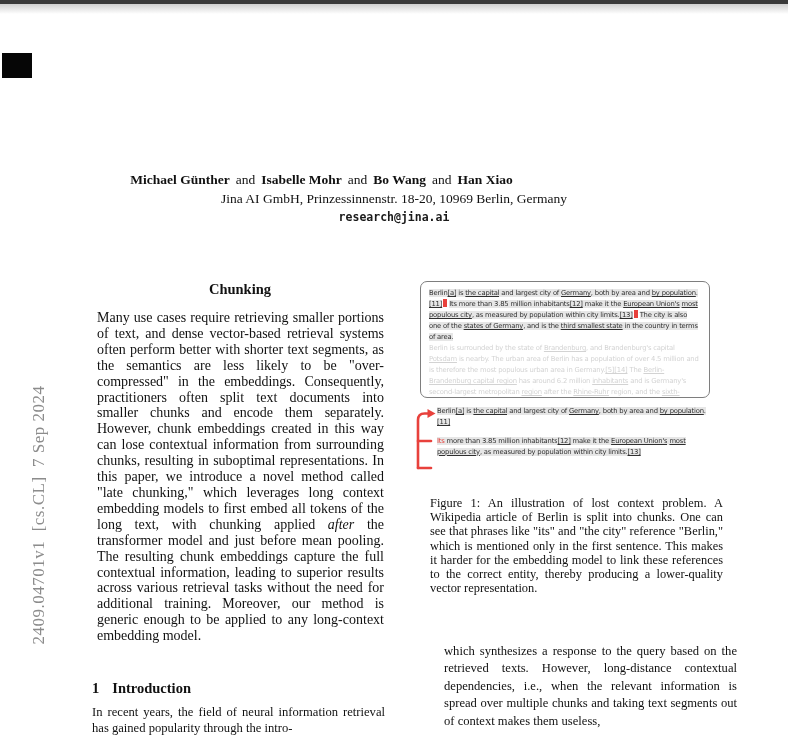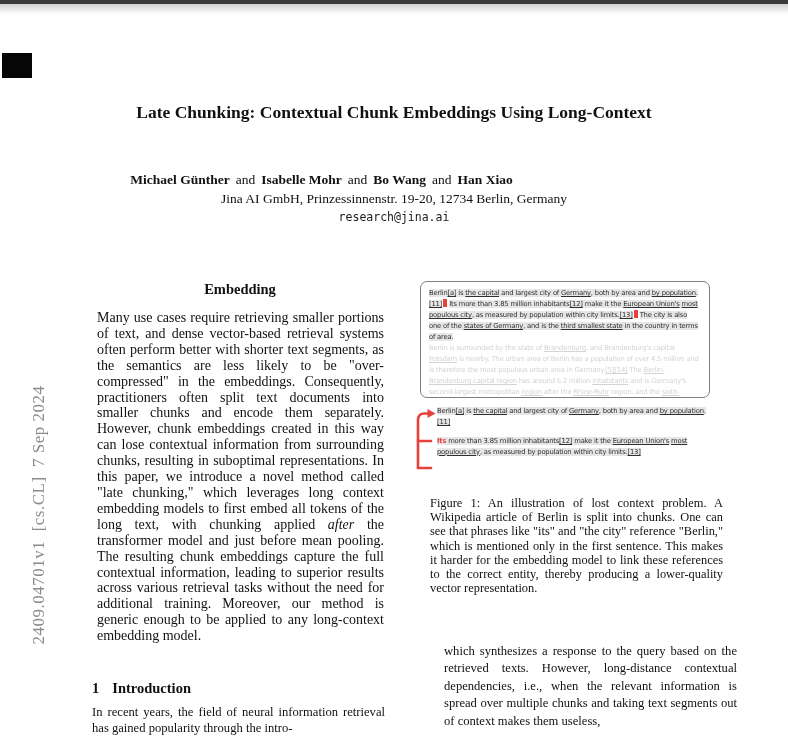--- a/index.html
+++ b/index.html
@@ -19,21 +19,21 @@
   }
 
   .title-block { position:absolute; left:0; top:101px; width:788px; text-align:center; }
   .title-line { font-size:17.5px; font-weight:bold; line-height:23px; }
 
   .author-line { position:absolute; left:0; top:172px; width:643px; text-align:center; font-size:13.5px; }
   .author { font-weight:bold; }
   .and-sep { margin:0 6px; }
   .affiliation { position:absolute; left:0; top:191px; width:788px; text-align:center; font-size:13.5px; }
   .email { position:absolute; left:0; top:210px; width:788px; text-align:center;
-    font-family:"DejaVu Sans Mono", monospace; font-size:11.5px; color:#1a1a1a; }
+    font-family:"DejaVu Sans Mono", monospace; font-size:11.5px; color:#1a1a1a;font-weight:bold; }
 
   .abstract-heading { position:absolute; left:95px; top:281px; width:290px; text-align:center;
     font-size:14.5px; font-weight:bold; }
   .abstract-body { position:absolute; left:97px; top:310px; width:287px;
     font-size:14px; line-height:15.9px; text-align:justify; }
   .italic { font-style:italic; }
 
   .intro-heading { position:absolute; left:92px; top:680px; font-size:14.5px; font-weight:bold; }
   .intro-number { margin-right:13px; }
   .intro-body { position:absolute; left:92px; top:704px; width:293px;
@@ -51,21 +51,21 @@
   .docbox .faded { color:#d3d3d3; }
   .seg-bar { display:inline-block; width:4px; height:8px; background:#e8413c;
     vertical-align:-1px; margin:0 2px 0 1px; }
 
   .chunk {
     position:absolute; left:437px; width:273px;
     font-family:"DejaVu Sans", sans-serif; font-size:6.8px; letter-spacing:-0.2px;
     line-height:10.5px; color:#2f2f2f;
   }
   .chunk .seg-plain, .chunk .seg-link, .chunk .seg-red { background:#e6e6e6; }
-  .seg-red { color:#e8413c; font-weight:bold; }
+  .seg-red { color:#e8413c; font-weight:normal; }
   .chunk-1 { top:406px; }
   .chunk-2 { top:436px; }
   .chunk-3 { top:463px; }
 
   .connector { position:absolute; left:411px; top:407px; }
 
   .figure-caption { position:absolute; left:404px; top:496px; width:293px;
     font-size:12.4px; line-height:14.2px; text-align:justify;margin-left:26px; }
   .right-paragraph { position:absolute; left:404px; top:643px; width:293px;
     font-size:12.6px; line-height:17.4px; text-align:justify;margin-left:40px; }
@@ -75,30 +75,29 @@
 
 <div class="page">
 
   <div class="top-bar"></div>
   <div class="top-fade"></div>
   <div class="corner-square"></div>
 
   <div class="watermark">2409.04701v1  [cs.CL]  7 Sep 2024</div>
 
   <div class="title-block">
-    <div class="title-line">Late Chunking: Contextual Chunk Embeddings Using Long-Context</div>
   </div>
 
   <div class="author-line">
     <span class="author">Michael Günther</span><span class="and-sep">and</span><span class="author">Isabelle Mohr</span><span class="and-sep">and</span><span class="author">Bo Wang</span><span class="and-sep">and</span><span class="author">Han Xiao</span>
   </div>
-  <div class="affiliation">Jina AI GmbH, Prinzessinnenstr. 19-20, 12734 Berlin, Germany</div>
+  <div class="affiliation">Jina AI GmbH, Prinzessinnenstr. 18-20, 10969 Berlin, Germany</div>
   <div class="email">research@jina.ai</div>
 
-  <div class="abstract-heading">Embedding</div>
+  <div class="abstract-heading">Chunking</div>
   <div class="abstract-body"><span>Many use cases require retrieving smaller portions of text, and dense vector-based retrieval systems often perform better with shorter text segments, as the semantics are less likely to be "over-compressed" in the embeddings. Consequently, practitioners often split text documents into smaller chunks and encode them separately. However, chunk embeddings created in this way can lose contextual information from surrounding chunks, resulting in suboptimal representations. In this paper, we introduce a novel method called "late chunking," which leverages long context embedding models to first embed all tokens of the long text, with chunking applied </span><span class="italic">after</span><span> the transformer model and just before mean pooling. The resulting chunk embeddings capture the full contextual information, leading to superior results across various retrieval tasks without the need for additional training. Moreover, our method is generic enough to be applied to any long-context embedding model.</span></div>
 
   <div class="intro-heading">
     <span class="intro-number">1</span><span>Introduction</span>
   </div>
   <div class="intro-body">In recent years, the field of neural information retrieval has gained popularity through the intro-</div>
 
   <div class="docbox">
     <span class="active"><span class="seg seg-plain">Berlin</span><span class="seg seg-link">[a]</span><span class="seg seg-plain"> is </span><span class="seg seg-link">the capital</span><span class="seg seg-plain"> and largest city of </span><span class="seg seg-link">Germany</span><span class="seg seg-plain">, both by area and </span><span class="seg seg-link">by population</span><span class="seg seg-plain">.</span><span class="seg seg-link">[11]</span><span class="seg seg-bar"></span><span class="seg seg-plain">Its more than 3.85 million inhabitants</span><span class="seg seg-link">[12]</span><span class="seg seg-plain"> make it the </span><span class="seg seg-link">European Union's</span><span class="seg seg-plain"> </span><span class="seg seg-link">most populous city</span><span class="seg seg-plain">, as measured by population within city limits.</span><span class="seg seg-link">[13]</span><span class="seg seg-bar"></span><span class="seg seg-plain">The city is also one of the </span><span class="seg seg-link">states of Germany</span><span class="seg seg-plain">, and is the </span><span class="seg seg-link">third smallest state</span><span class="seg seg-plain"> in the country in terms of area.</span></span>
     <div class="faded"><span class="seg seg-plain">Berlin is surrounded by the state of </span><span class="seg seg-link">Brandenburg</span><span class="seg seg-plain">, and Brandenburg's capital </span><span class="seg seg-link">Potsdam</span><span class="seg seg-plain"> is nearby. The urban area of Berlin has a population of over 4.5 million and is therefore the most populous urban area in Germany.</span><span class="seg seg-link">[5][14]</span><span class="seg seg-plain"> The </span><span class="seg seg-link">Berlin-Brandenburg capital region</span><span class="seg seg-plain"> has around 6.2 million </span><span class="seg seg-link">inhabitants</span><span class="seg seg-plain"> and is Germany's second-largest metropolitan </span><span class="seg seg-link">region</span><span class="seg seg-plain"> after the </span><span class="seg seg-link">Rhine-Ruhr</span><span class="seg seg-plain"> region, and the </span><span class="seg seg-link">sixth-biggest metropolitan region by GDP</span></div>

